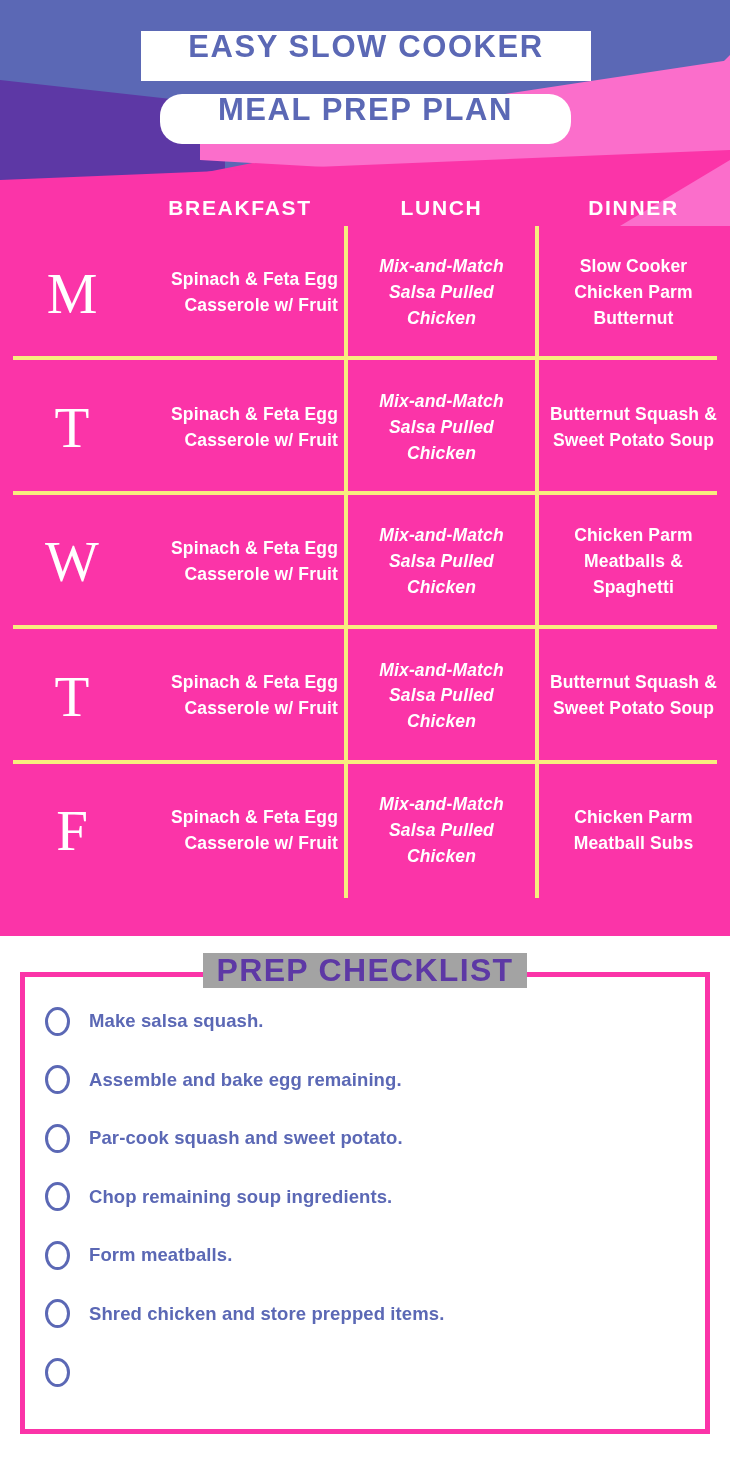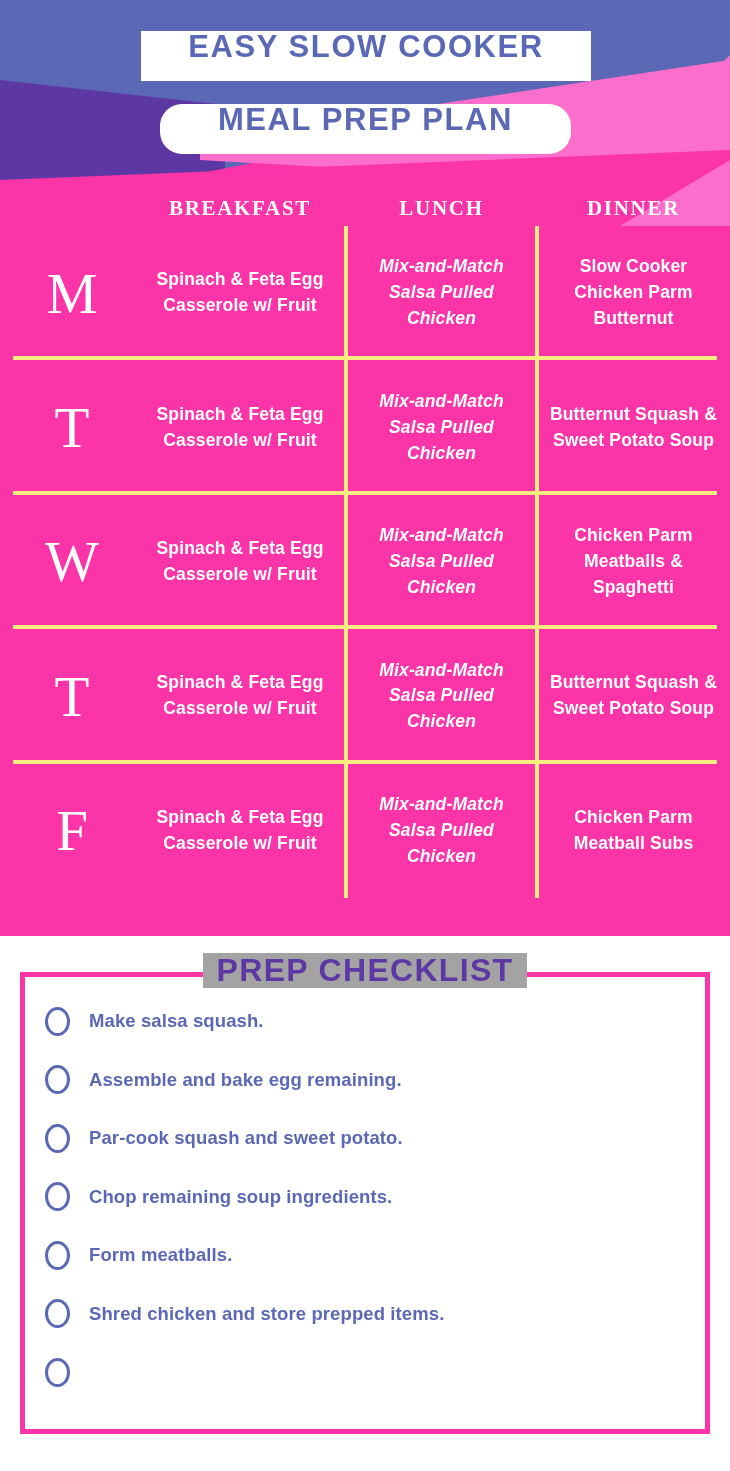--- a/index.html
+++ b/index.html
@@ -19,21 +19,21 @@
   }
   #header .shape { position: absolute; left: 0; top: 0; width: 730px; height: 226px; }
 
   .title-box {
     position: absolute;
     background: #ffffff;
     display: flex; align-items: flex-start; justify-content: center;
     z-index: 5;
   }
   #title-box-1 { left: 141px; top: 31px; width: 450px; height: 50px; }
-  #title-box-2 { left: 160px; top: 104px; width: 411px; height: 50px; border-radius: 22px; }
+  #title-box-2 { left: 160px; top: 94px; width: 411px; height: 50px; border-radius: 22px; }
   .title-text {
     color: #5b68b5;
     font-weight: bold;
     font-size: 31px;
     letter-spacing: 1.6px;
     line-height: 1;
     white-space: nowrap;
   }
 
   
@@ -43,21 +43,20 @@
     z-index: 6;
     display: flex;
   }
   .col-head {
     color: #ffffff;
     font-size: 21px;
     font-weight: bold;
     letter-spacing: 1.7px;
     display: flex; align-items: center; justify-content: center;
     white-space: nowrap;
-    font-family: Liberation Serif, serif;
   }
   #col-head-day { width: 134px; }
   #col-head-breakfast { width: 212px; }
   #col-head-lunch { width: 191px; }
   #col-head-dinner { width: 193px; }
 
   
   #meal-table {
     position: relative;
     width: 730px; height: 710px;
@@ -100,21 +99,21 @@
   .cell-meal {
     font-size: 17.5px;
     font-weight: bold;
     line-height: 1.48;
     padding: 0 8px;
     letter-spacing: 0.15px;
   }
   #c-breakfast { width: 212px; }
   #c-lunch { width: 191px; }
   #c-dinner { width: 193px; }
-  .mt-row .cell-meal:nth-of-type(2) { width: 212px; }
+  .mt-row .cell-meal:nth-of-type(2) { width: 212px; text-align: right; }
   .mt-row .cell-meal:nth-of-type(3) { width: 191px; font-style: italic; }
   .mt-row .cell-meal:nth-of-type(4) { width: 193px; }
 
   
   #checklist-section {
     position: relative;
     width: 730px; height: 535px;
     background: #ffffff;
   }
   #checklist-box {

